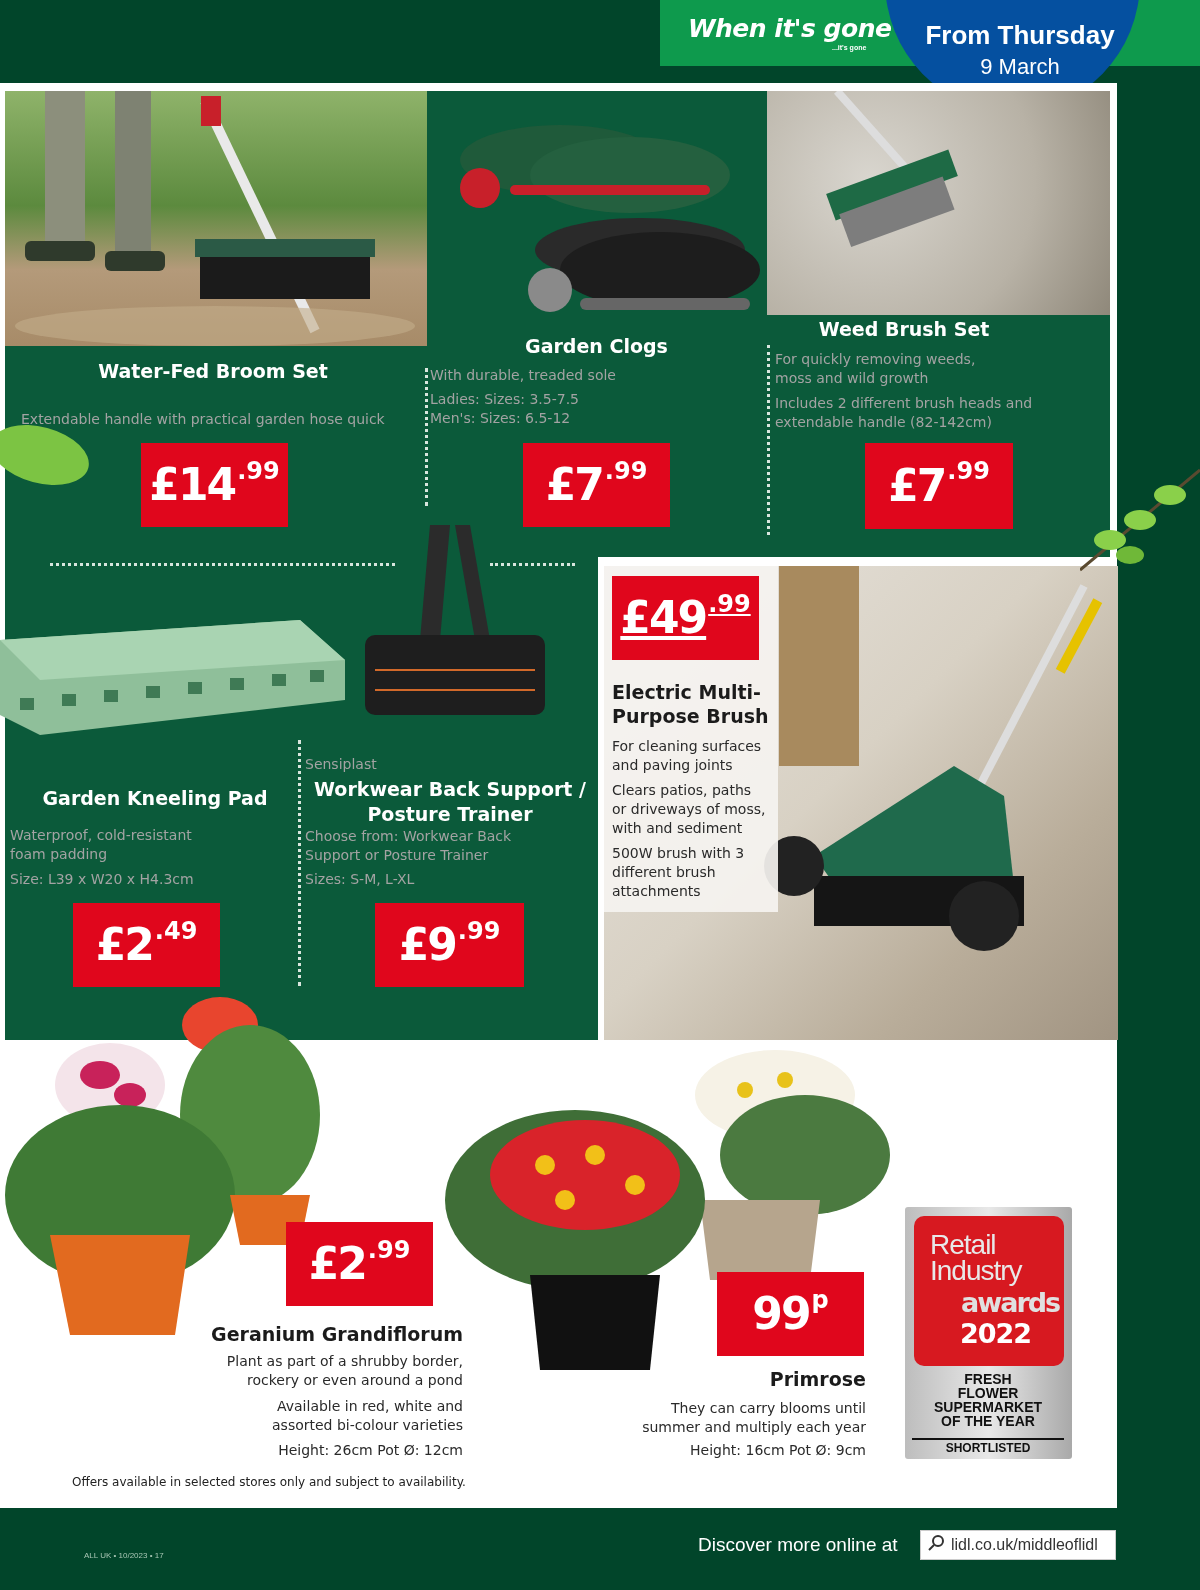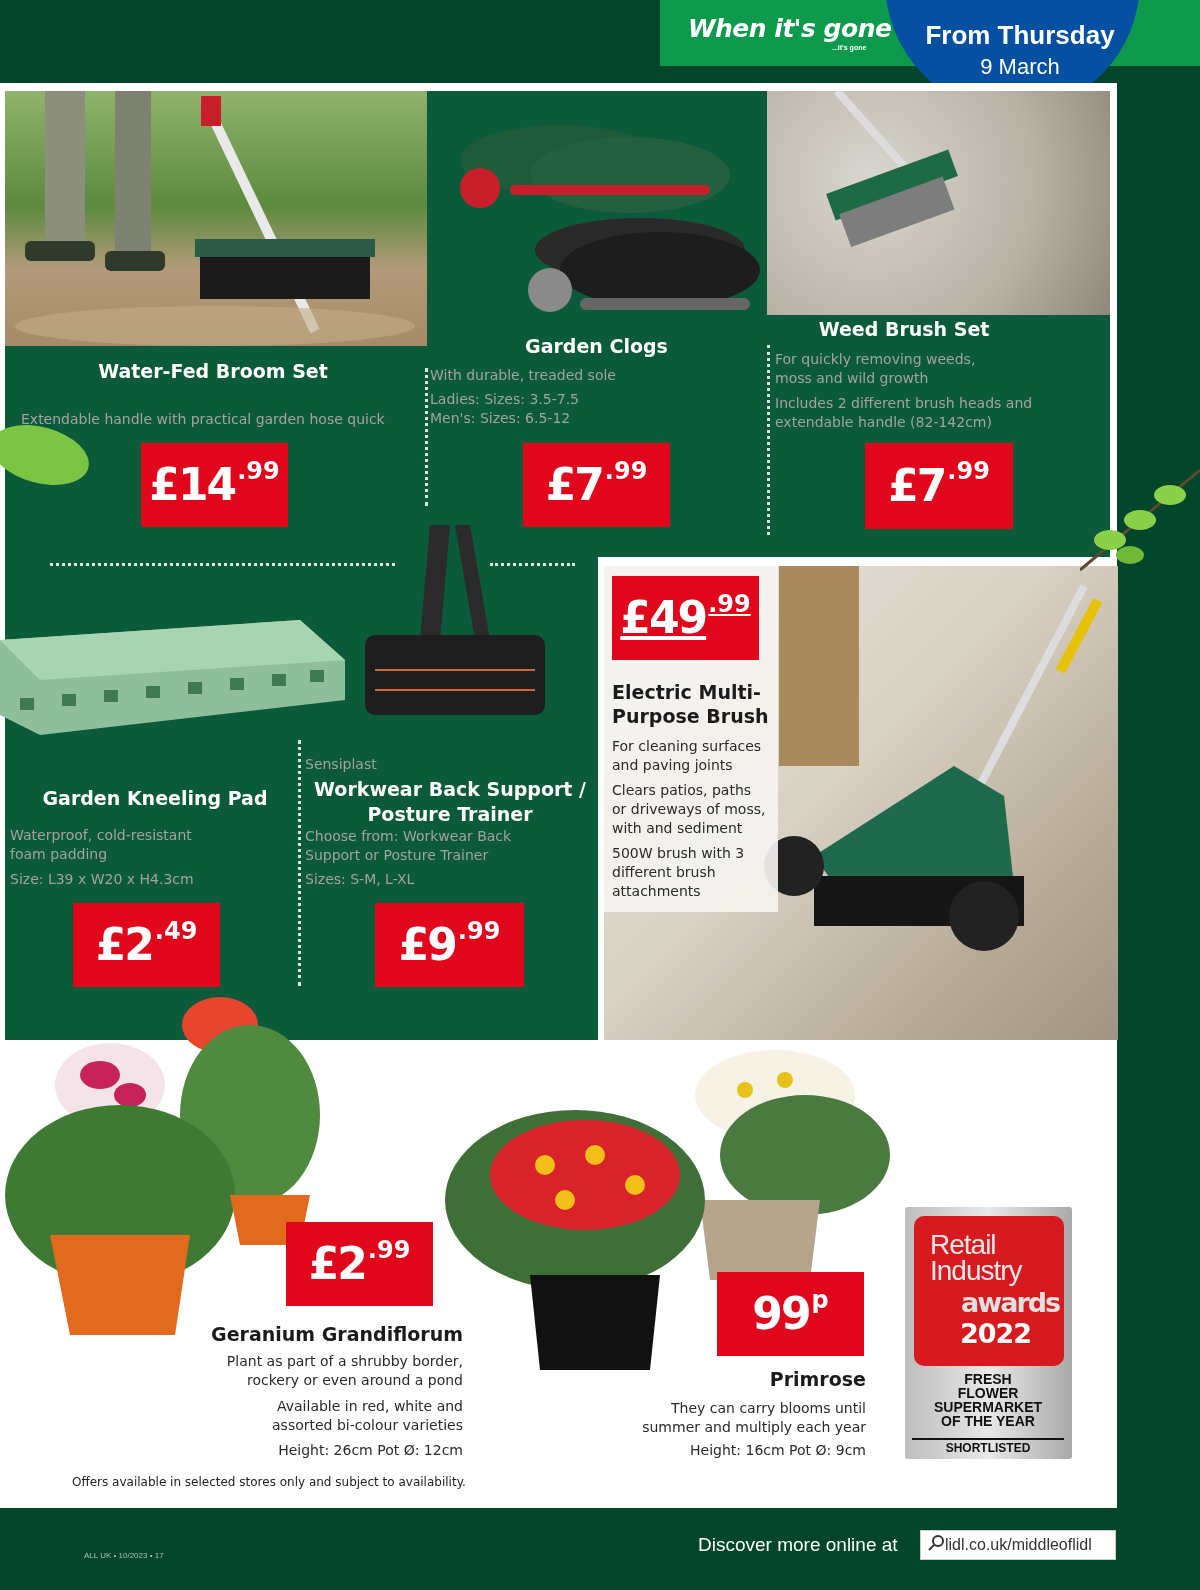--- a/index.html
+++ b/index.html
@@ -51,21 +51,21 @@
   .award-t2 { position: absolute; left: 930px; top: 1290px; font: 900 27px "DejaVu Sans", sans-serif; color: #e0e0e0; letter-spacing: -2px; line-height: 26px; margin-left: 31px; }
   .award-t3 { position: absolute; left: 960px; top: 1318px; font: 900 27px "DejaVu Sans", sans-serif; color: #fff; letter-spacing: -1px; }
   .award-cat { position: absolute; left: 912px; top: 1372px; width: 152px; text-align: center; font: 900 14px "Liberation Sans", sans-serif; color: #111; line-height: 14px; }
   .award-rule { position: absolute; left: 912px; top: 1438px; width: 152px; border-top: 2px solid #111; }
   .award-short { position: absolute; left: 912px; top: 1441px; width: 152px; text-align: center; font: 900 12px "Liberation Sans", sans-serif; color: #111; }
 
   .disclaimer { position: absolute; left: 50px; top: 1475px; font: 12px "DejaVu Sans", sans-serif; color: #222; margin-left: 22px; }
   .footer-code { position: absolute; left: 84px; top: 1551px; font: 8px "Liberation Sans", sans-serif; color: #a8c6b4; }
   .footer-discover { position: absolute; left: 698px; top: 1534px; font: 19px "Liberation Sans", sans-serif; color: #fff; }
   .url-box { position: absolute; left: 920px; top: 1530px; width: 196px; height: 30px; background: #fff; border: 1px solid #ccc; display: flex; align-items: center; padding-left: 6px; }
-  .url-text { font: 16px "Liberation Sans", sans-serif; color: #333; }
+  .url-text { font: 16px "Liberation Sans", sans-serif; color: #333; margin-left: 6px; }
 </style>
 </head>
 <body>
 
 <div class="hdr-green"></div>
 <div class="hdr-slogan">When it's gone</div>
 <div class="hdr-slogan-sub">...it's gone</div>
 <div class="hdr-circle"></div>
 <div class="hdr-date-title">From Thursday</div>
 <div class="hdr-date-sub">9 March</div>

